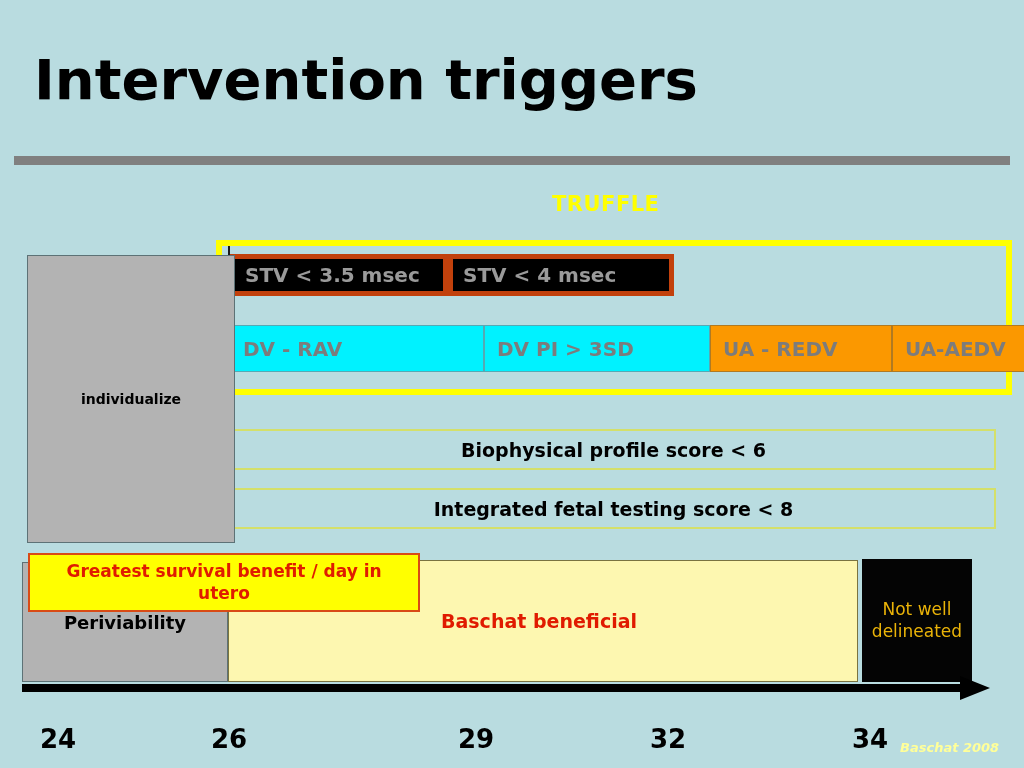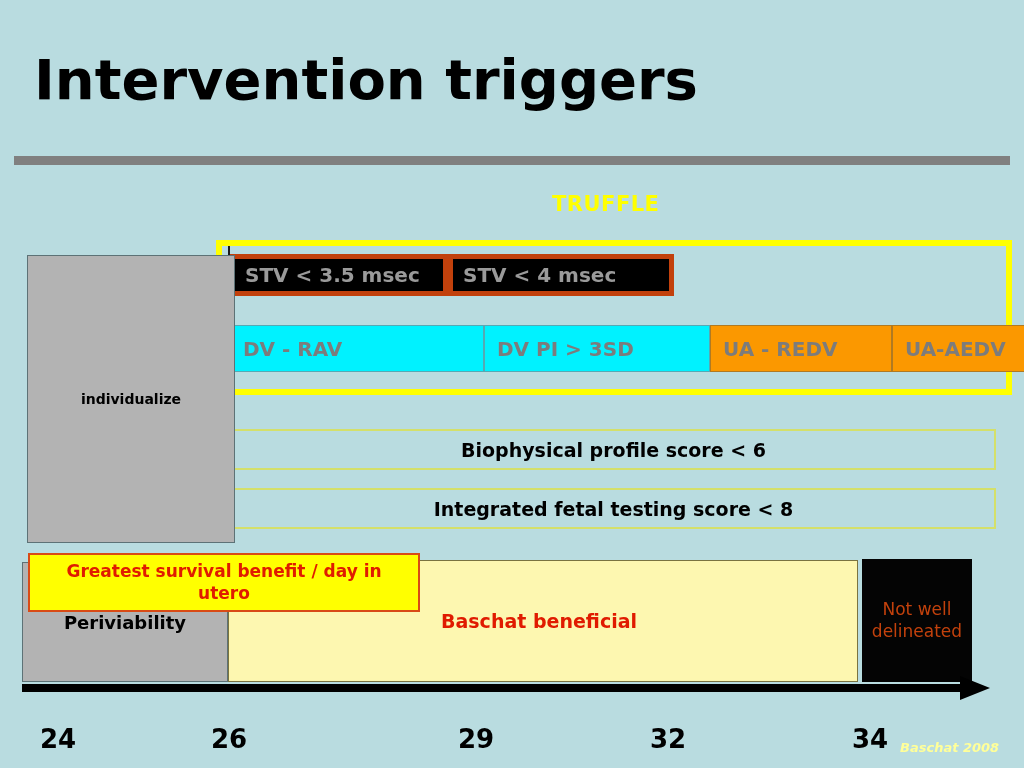--- a/index.html
+++ b/index.html
@@ -200,21 +200,21 @@
     top: 559px;
     width: 110px;
     height: 123px;
     background: #040404;
     box-sizing: border-box;
     display: flex;
     align-items: center;
     justify-content: center;
     text-align: center;
     font-size: 17px;
-    color: #c2410c;
+    color: #eab308;
     line-height: 1.25;
   }
 
   
   .callout {
     position: absolute;
     left: 28px;
     top: 553px;
     width: 392px;
     height: 59px;

